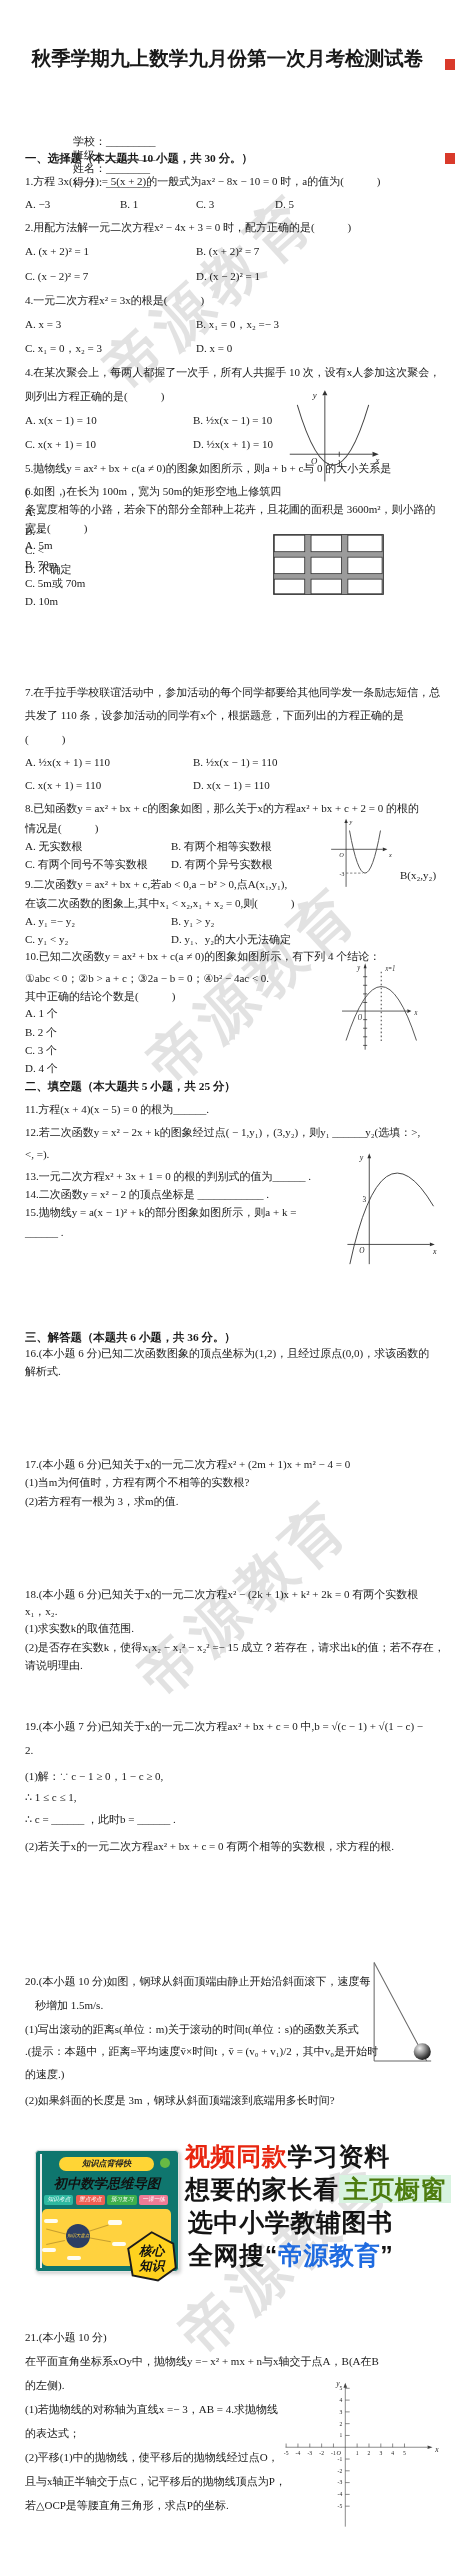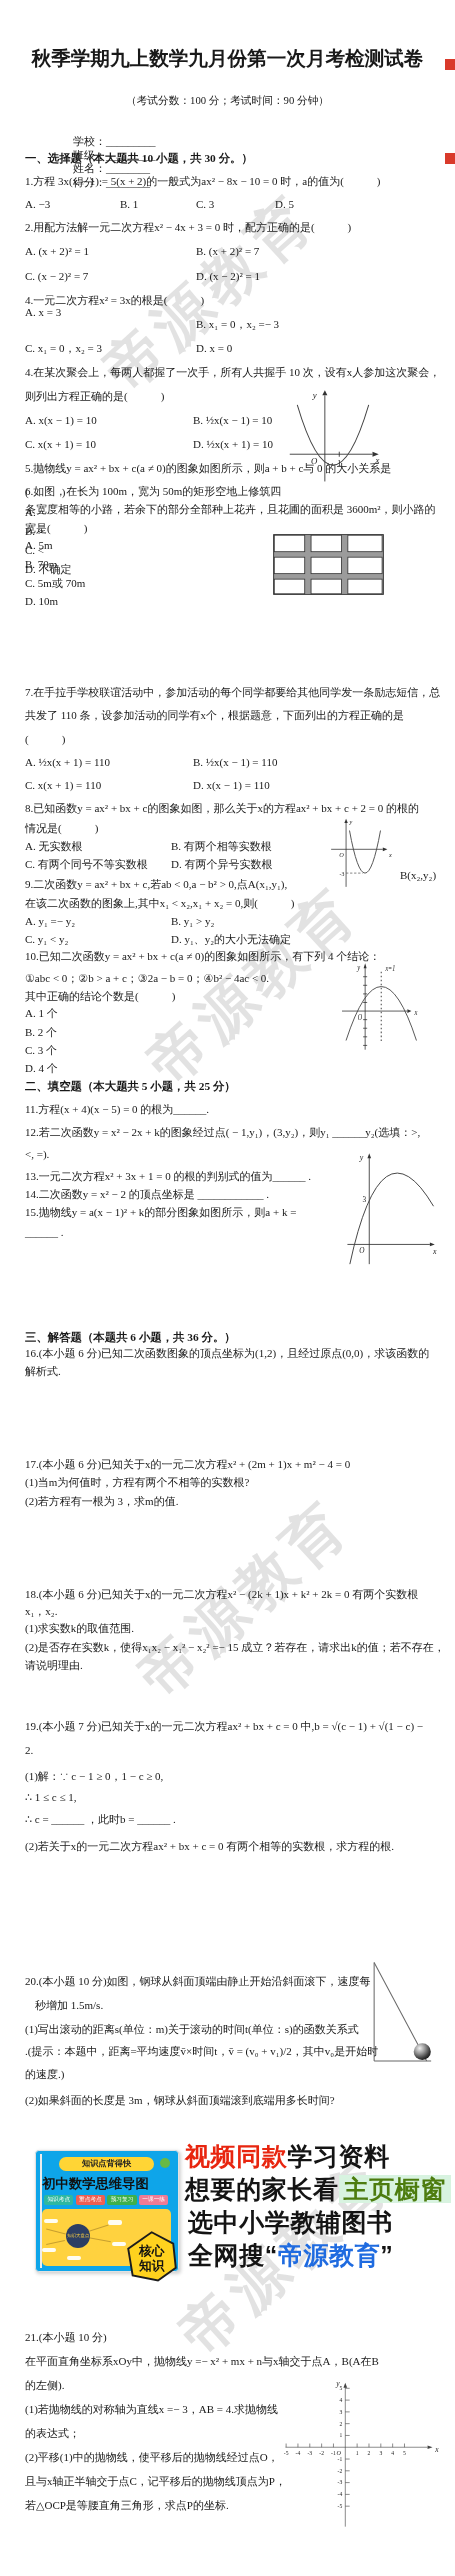--- a/index.html
+++ b/index.html
@@ -13,28 +13,28 @@
   .fig text{font-family:"Liberation Serif","DejaVu Serif",serif;fill:#222;}
   .wm{position:absolute;z-index:0;font-size:58px;font-weight:700;letter-spacing:6.3px;
       color:rgba(125,125,125,0.22);transform:rotate(-42deg);transform-origin:0 50%;white-space:pre;}
   .redmark{position:absolute;width:10px;height:10.7px;background:#d93a2b;z-index:3;}
   
   .adline{position:absolute;z-index:2;font-family:"Liberation Sans","DejaVu Sans",sans-serif;
           font-weight:900;font-size:25px;line-height:1.1;white-space:pre;letter-spacing:0.6px;color:#141414;}
   .ad-red{color:#e8250f;text-align:center;}
   .ad-green{color:#4d7c0f;background:#d8f3e0;border-radius:0;padding:0 5px;}
   .ad-blue{color:#1f6be0;}
-  .book{position:absolute;left:35px;top:2150px;width:142px;height:120px;background:#0ea5e9;
-        border:0.6px solid #e2e2e2;border-radius:3.8px;box-shadow:1.3px 1.9px 3.8px rgba(0,0,0,0.18);z-index:2;}
+  .book{position:absolute;left:35px;top:2150px;width:142px;height:120px;background:#0f766e;
+        border:0.6px solid #e2e2e2;border-radius:3.8px;box-shadow:1.3px 1.9px 3.8px rgba(0,0,0,0.18);z-index:2;font-style:italic;}
   .book *{font-family:"Liberation Sans","DejaVu Sans",sans-serif;}
   .spine{position:absolute;left:3.8px;top:2.5px;width:1.9px;height:114px;background:#ececec;}
   .topbadge{position:absolute;left:23px;top:5.7px;width:95px;height:14px;background:#ffd535;border-radius:7px;
             font-size:8.2px;font-weight:700;color:#222;text-align:center;line-height:14px;}
   .bkcircle{position:absolute;left:124px;top:7px;width:10px;height:10px;border-radius:50%;background:#68b944;}
-  .bktitle{position:absolute;left:6.3px;top:24px;width:129px;font-size:13.3px;font-weight:900;color:#111;}
+  .bktitle{position:absolute;left:6.3px;top:24px;width:129px;text-align:center;font-size:13.3px;font-weight:900;color:#111;}
   .tags{position:absolute;left:8.2px;top:44px;display:flex;gap:2.5px;}
   .tag{height:9.5px;line-height:9.5px;padding:0 3.2px;border-radius:1.9px;font-size:5.7px;color:#fff;white-space:nowrap;}
   .tg0{background:#2eb8a0}.tg1{background:#ee5f52}.tg2{background:#3eb04b}.tg3{background:#ef7b95}
   .ylo{position:absolute;left:6.3px;top:58px;width:129px;height:57px;background:#ffd23f;border-radius:5px;}
   .cnode{position:absolute;left:24px;top:15px;width:24px;height:24px;border-radius:50%;background:#2c3e63;
          color:#ffd23f;font-size:4.4px;text-align:center;display:flex;align-items:center;justify-content:center;line-height:1.2;}
   .pill{position:absolute;width:14px;height:4.4px;background:#fffdf2;border-radius:1.9px;}
   .bline{position:absolute;height:0.6px;background:#c79f2f;}
   .hexwrap{position:absolute;left:89px;top:80px;z-index:3;}
 </style>
@@ -45,21 +45,20 @@
 
   <div class="wm" style="left:114px;top:341px">帝源教育</div>
   <div class="wm" style="left:158px;top:1034px">帝源教育</div>
   <div class="wm" style="left:149px;top:1647px">帝源教育</div>
   <div class="wm" style="left:190px;top:2305px">帝源教育</div>
 
   <div class="redmark" style="left:445px;top:59px"></div>
   <div class="redmark" style="left:445px;top:153px"></div>
 
   <div class="t ttl" style="top:47px">秋季学期九上数学九月份第一次月考检测试卷</div>
-  <div class="t ctr" style="top:94px;font-size:10.7px">（考试分数：100 分；考试时间：90 分钟）</div>
   <div class="t" style="left:62px;top:121px">
     <span>学校：</span><span>_________</span>
     <span>班级：</span><span>_________</span>
     <span>姓名：</span><span>________</span>
     <span>得分：</span><span>________</span>
   </div>
 
   <div class="t b" style="left:25px;top:151px">一、选择题（本大题共 10 小题，共 30 分。）</div>
 
   <div class="t" style="left:25px;top:175px">1.方程 3x(x − 1) = 5(x + 2)的一般式为ax² − 8x − 10 = 0 时，a的值为(            )</div>
@@ -68,21 +67,21 @@
   <div class="t" style="left:196px;top:198px">C. 3</div>
   <div class="t" style="left:275px;top:198px">D. 5</div>
 
   <div class="t" style="left:25px;top:221px">2.用配方法解一元二次方程x² − 4x + 3 = 0 时，配方正确的是(            )</div>
   <div class="t" style="left:25px;top:245px">A. (x + 2)² = 1</div>
   <div class="t" style="left:196px;top:245px">B. (x + 2)² = 7</div>
   <div class="t" style="left:25px;top:270px">C. (x − 2)² = 7</div>
   <div class="t" style="left:196px;top:270px">D. (x − 2)² = 1</div>
 
   <div class="t" style="left:25px;top:294px">4.一元二次方程x² = 3x的根是(            )</div>
-  <div class="t" style="left:25px;top:306px">A. x = 3</div>
+  <div class="t" style="left:25px;top:318px">A. x = 3</div>
   <div class="t" style="left:196px;top:318px">B. x₁ = 0，x₂ =− 3</div>
   <div class="t" style="left:25px;top:342px">C. x₁ = 0，x₂ = 3</div>
   <div class="t" style="left:196px;top:342px">D. x = 0</div>
 
   <div class="t" style="left:25px;top:366px">4.在某次聚会上，每两人都握了一次手，所有人共握手 10 次，设有x人参加这次聚会，</div>
   <div class="t" style="left:25px;top:390px">则列出方程正确的是(            )</div>
   <div class="t" style="left:25px;top:414px">A. x(x − 1) = 10</div>
   <div class="t" style="left:193px;top:414px">B. ½x(x − 1) = 10</div>
   <div class="t" style="left:25px;top:438px">C. x(x + 1) = 10</div>
   <div class="t" style="left:193px;top:438px">D. ½x(x + 1) = 10</div>

